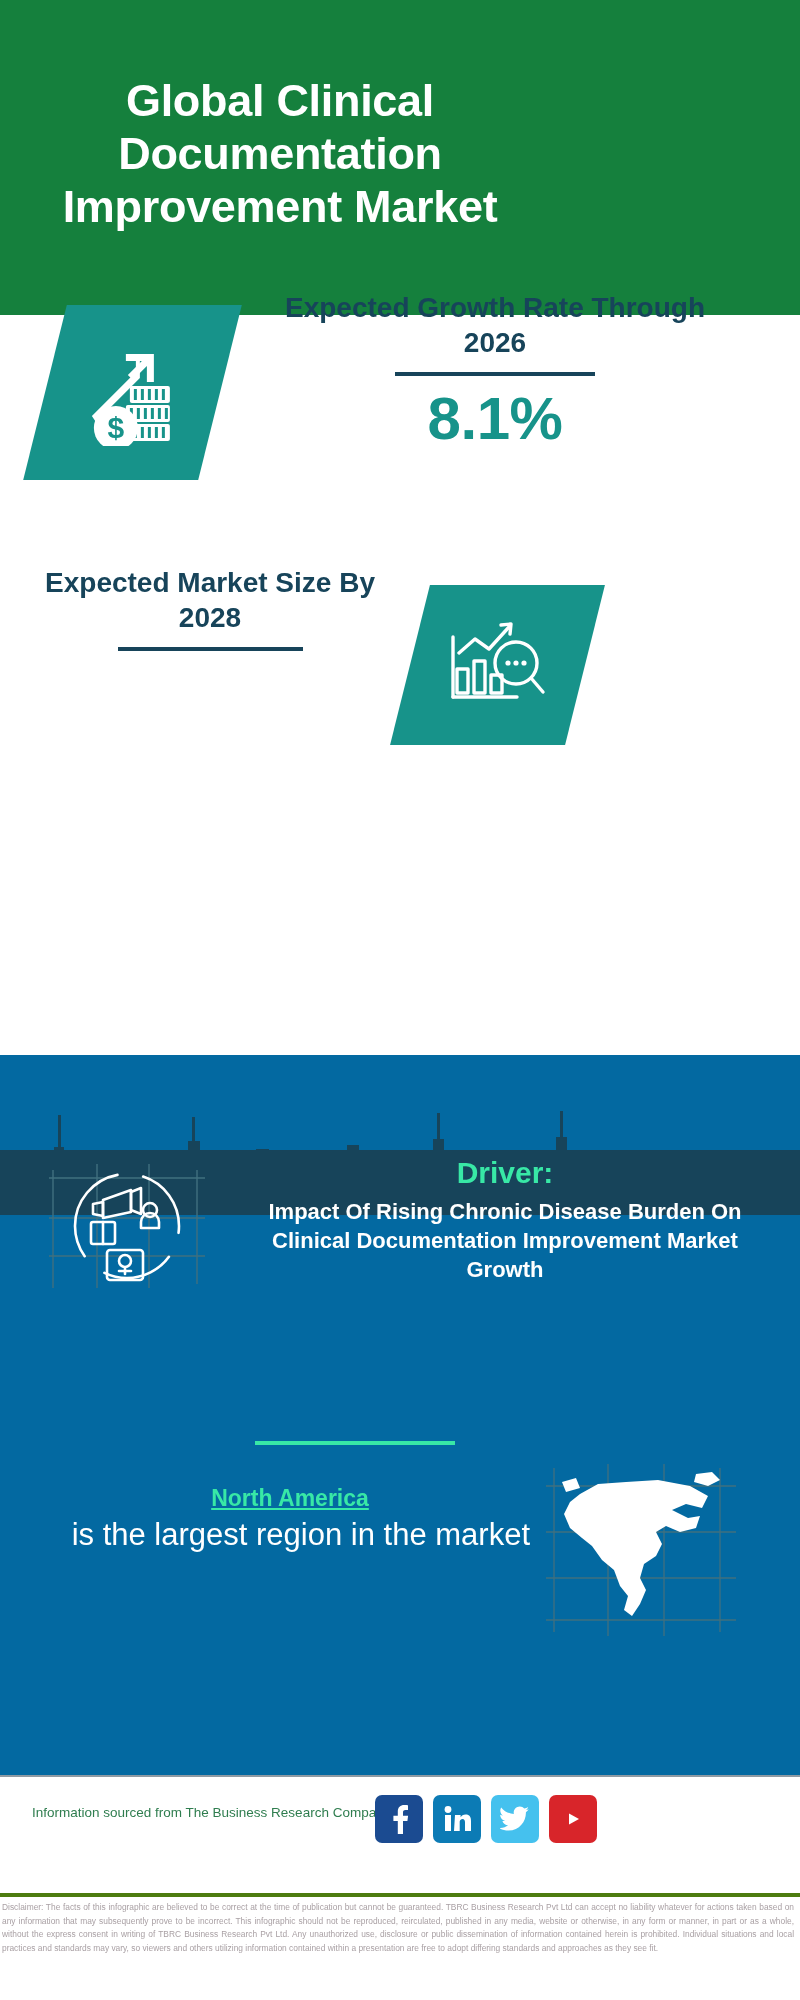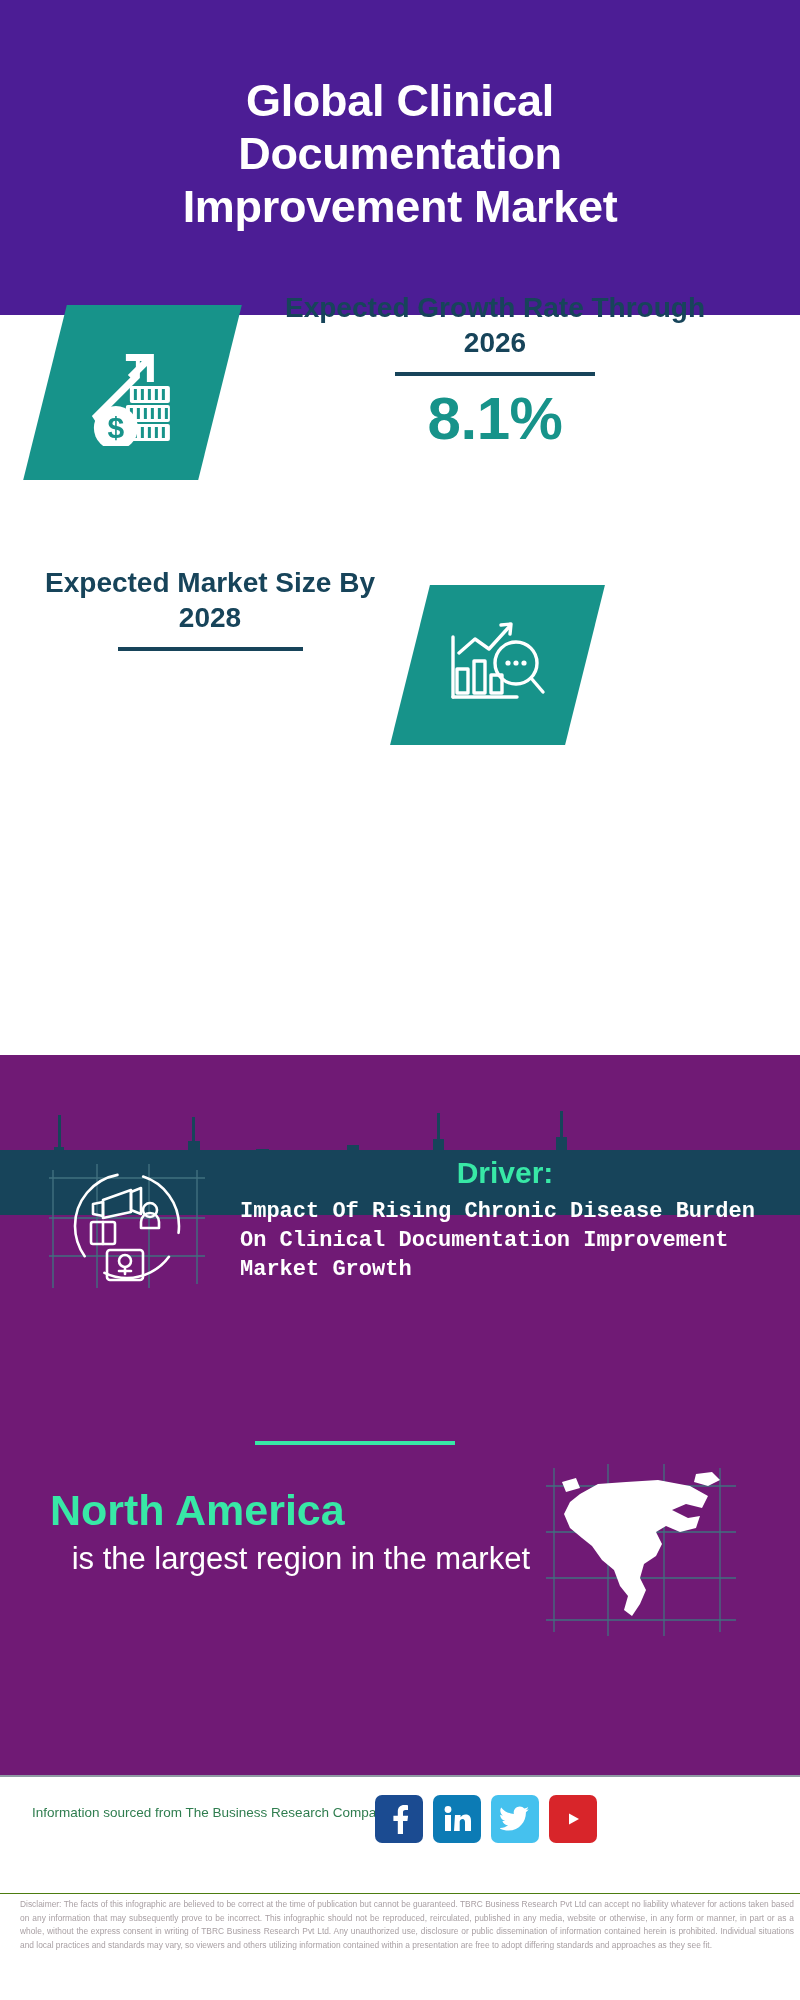--- a/index.html
+++ b/index.html
@@ -8,22 +8,22 @@
     font-family:"Liberation Sans", sans-serif;
     background:#ffffff;
     position:relative;
     overflow:hidden;
   }
   .page { width:800px; height:2000px; position:relative; }
 
   
   .header {
     position:absolute; left:0; top:0; width:800px; height:315px;
-    background:#4c1d95;
-    display:flex; align-items:center; justify-content:center;
+    background:#15803d;
+    display:flex; align-items:center; justify-content:flex-start;
   }
   .header-title {
     color:#ffffff;
     font-size:45px;
     font-weight:bold;
     line-height:1.18;
     text-align:center;
     letter-spacing:-0.3px;
     width:560px;
     padding-bottom:8px;
@@ -53,45 +53,46 @@
     height:4px; background:#17445a; margin:12px auto 10px auto;
   }
   .stat-val {
     color:#17938a; font-weight:bold; font-size:60px; line-height:1.1;
     text-align:center; letter-spacing:-0.5px;
   }
 
   
   .dark-panel {
     position:absolute; left:0; top:1055px; width:800px; height:720px;
-    background:#701a75; overflow:hidden;
+    background:#0369a1; overflow:hidden;
   }
   .skyline { position:absolute; left:0; top:0; width:800px; height:160px; }
 
   .grid-svg { position:absolute; }
 
   .driver-block { position:absolute; left:240px; top:100px; width:530px; }
   .driver-label {
     color:#38e8a6; font-weight:bold; font-size:30px; text-align:center;
     line-height:1.2;
   }
   .driver-text {
-    color:#ffffff; font-weight:bold; font-size:22px; text-align:left;
-    line-height:1.32; margin-top:6px;font-family:Liberation Mono, monospace;
+    color:#ffffff; font-weight:bold; font-size:22px; text-align:center;
+    line-height:1.32; margin-top:6px;
   }
 
   .mint-rule {
     position:absolute; left:255px; top:386px; width:200px; height:4px;
     background:#38e8a6;
   }
 
   .region-block { position:absolute; left:50px; top:430px; width:480px; }
   .region-name {
-    color:#38e8a6; font-weight:bold; font-size:43px; text-align:left;
+    color:#38e8a6; font-weight:bold; font-size:23px; text-align:center;
     line-height:1.2;
+    text-decoration:underline;
   }
   .region-text {
     color:#ffffff; font-size:31px; text-align:right; line-height:1.28;
     margin-top:2px;
   }
 
   
   .footer {
     position:absolute; left:0; top:1775px; width:800px; height:115px;
     background:#ffffff; border-top:2px solid #8e9aa3;
@@ -108,24 +109,24 @@
     width:48px; height:48px; border-radius:7px;
     display:flex; align-items:center; justify-content:center;
   }
   .soc-fb { background:#1b4b91; }
   .soc-li { background:#0c7bb5; }
   .soc-tw { background:#45c1ee; }
   .soc-yt { background:#d8252a; }
 
   .disclaimer {
     position:absolute; left:0; top:1893px; width:800px;
-    padding:4px 6px 0 20px;
+    padding:4px 6px 0 2px;
     color:#a9a0a4; font-size:8.4px; line-height:1.62;
     text-align:justify;
-    border-top:1px solid #4d7c0f;
+    border-top:4px solid #4d7c0f;
   }
 </style>
 </head>
 <body>
 
 <div class="page">
 
   <div class="header">
     <div class="header-title">Global Clinical Documentation Improvement Market</div>
   </div>

